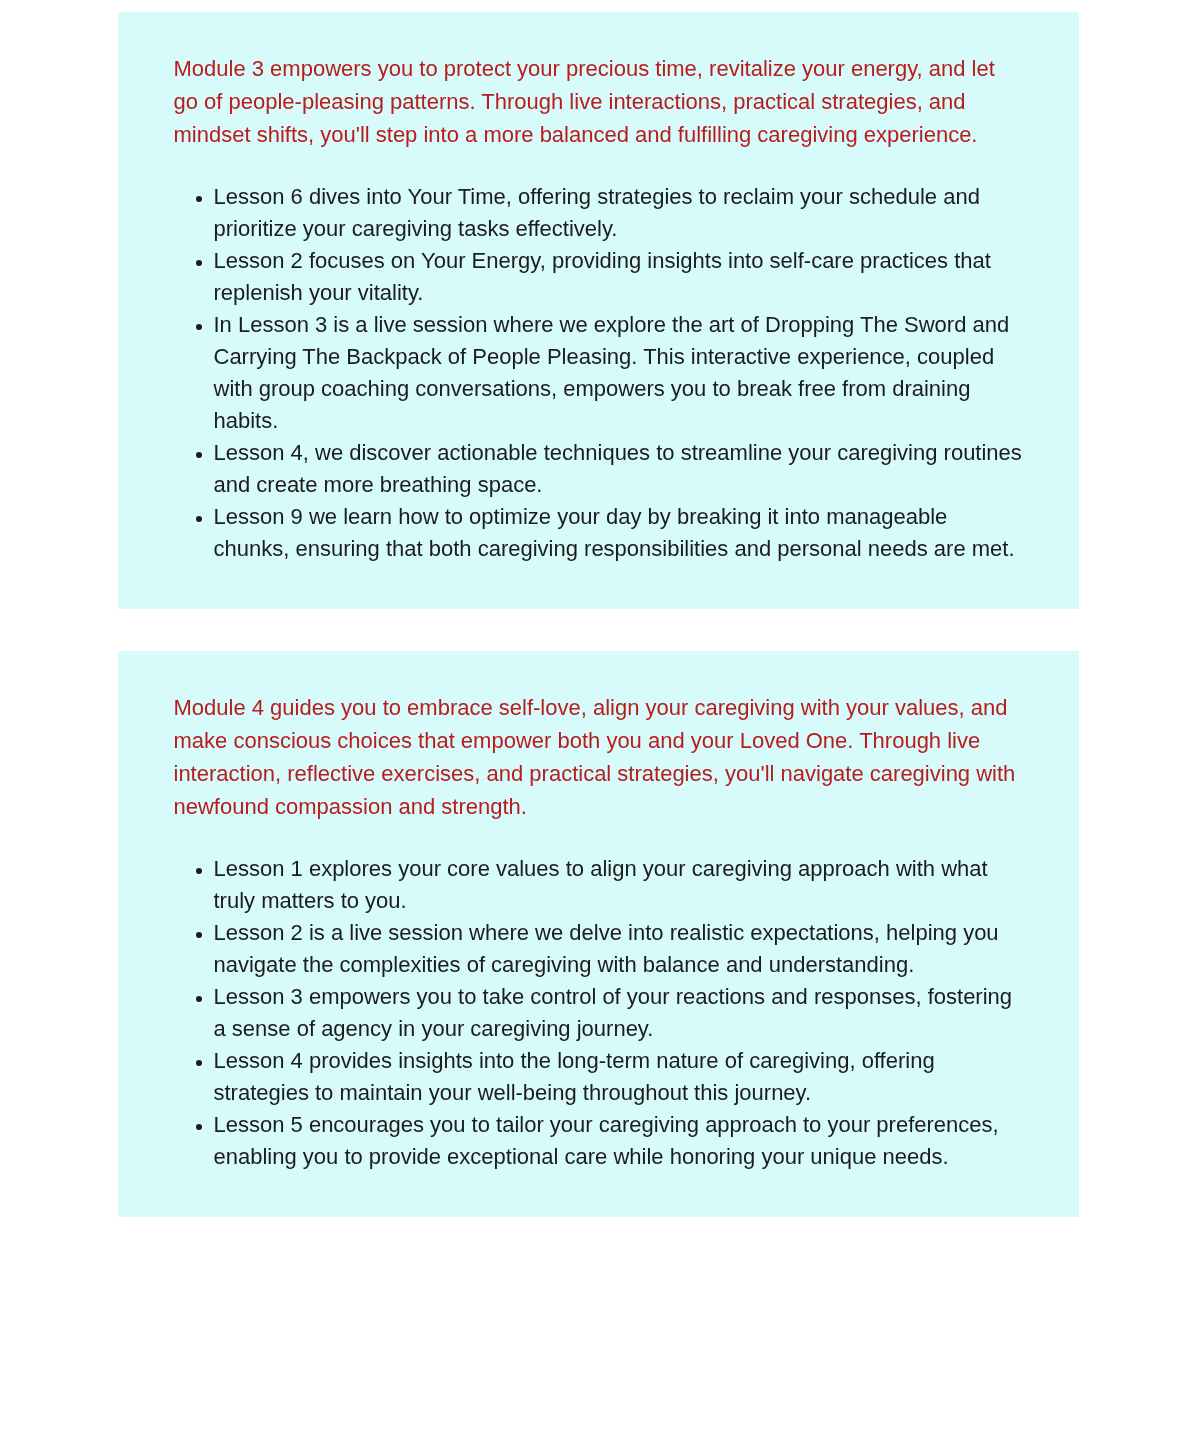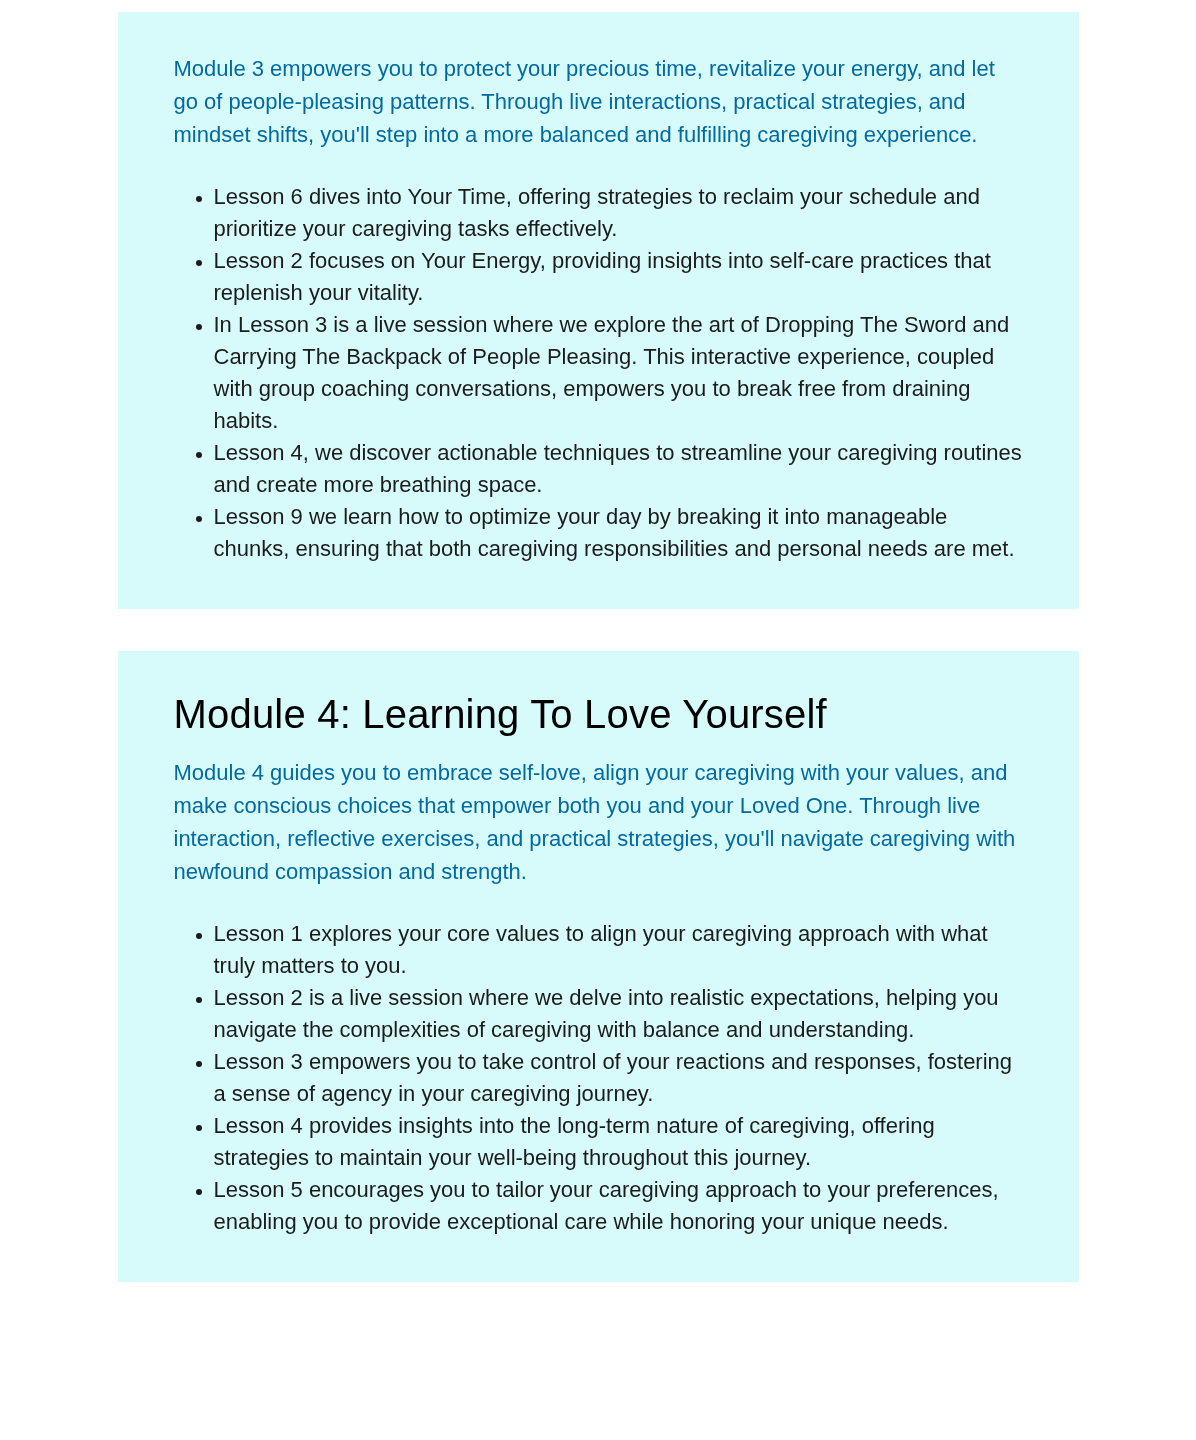--- a/index.html
+++ b/index.html
@@ -33,21 +33,21 @@
     font-size: 40px;
     font-weight: 400;
     line-height: 1.18;
     color: #000000;
     letter-spacing: 0.2px;
   }
   p.module-intro {
     margin: 0 0 30px 0;
     font-size: 22px;
     line-height: 33px;
-    color: #0369a1;
+    color: #b91c1c;
   }
   ul.lesson-list {
     margin: 0;
     padding: 0 0 0 40px;
     list-style: disc outside;
   }
   ul.lesson-list li {
     font-size: 22px;
     line-height: 32px;
     margin: 0;
@@ -72,21 +72,20 @@
     <ul class="lesson-list">
       <li><span class="seg">Lesson 6 dives into </span><span class="seg seg-bold">Your Time</span><span class="seg">, offering strategies to reclaim your schedule and prioritize your caregiving tasks effectively.</span></li>
       <li><span class="seg">Lesson 2 focuses on </span><span class="seg seg-bold">Your Energy</span><span class="seg">, providing insights into self-care practices that replenish your vitality.</span></li>
       <li><span class="seg">In Lesson 3 is a live session where we explore the art of Dropping The Sword and Carrying The Backpack of People Pleasing. This interactive experience, coupled with group coaching conversations, empowers you to break free from draining habits.</span><span class="seg seg-bold"></span><span class="seg"></span></li>
       <li><span class="seg">Lesson 4, we discover actionable techniques to streamline your caregiving routines and create more breathing space.</span><span class="seg seg-bold"></span><span class="seg"></span></li>
       <li><span class="seg">Lesson 9 we learn how to optimize your day by breaking it into manageable chunks, ensuring that both caregiving responsibilities and personal needs are met.</span><span class="seg seg-bold"></span><span class="seg"></span></li>
     </ul>
   </section>
 
   <section class="module-card">
-    <h1 class="module-title">Module 4: Learning To Love Yourself</h1>
     <p class="module-intro">Module 4 guides you to embrace self-love, align your caregiving with your values, and make conscious choices that empower both you and your Loved One. Through live interaction, reflective exercises, and practical strategies, you'll navigate caregiving with newfound compassion and strength.</p>
     <ul class="lesson-list">
       <li><span class="seg">Lesson 1 explores your core values to align your caregiving approach with what truly matters to you.</span><span class="seg seg-bold"></span><span class="seg"></span></li>
       <li><span class="seg">Lesson 2 is a live session where we delve into realistic expectations, helping you navigate the complexities of caregiving with balance and understanding.</span><span class="seg seg-bold"></span><span class="seg"></span></li>
       <li><span class="seg">Lesson 3 empowers you to take control of your reactions and responses, fostering a sense of agency in your caregiving journey.</span><span class="seg seg-bold"></span><span class="seg"></span></li>
       <li><span class="seg">Lesson 4 provides insights into the long-term nature of caregiving, offering strategies to maintain your well-being throughout this journey.</span><span class="seg seg-bold"></span><span class="seg"></span></li>
       <li><span class="seg">Lesson 5 encourages you to tailor your caregiving approach to your preferences, enabling you to provide exceptional care while honoring your unique needs.</span><span class="seg seg-bold"></span><span class="seg"></span></li>
     </ul>
   </section>
 

